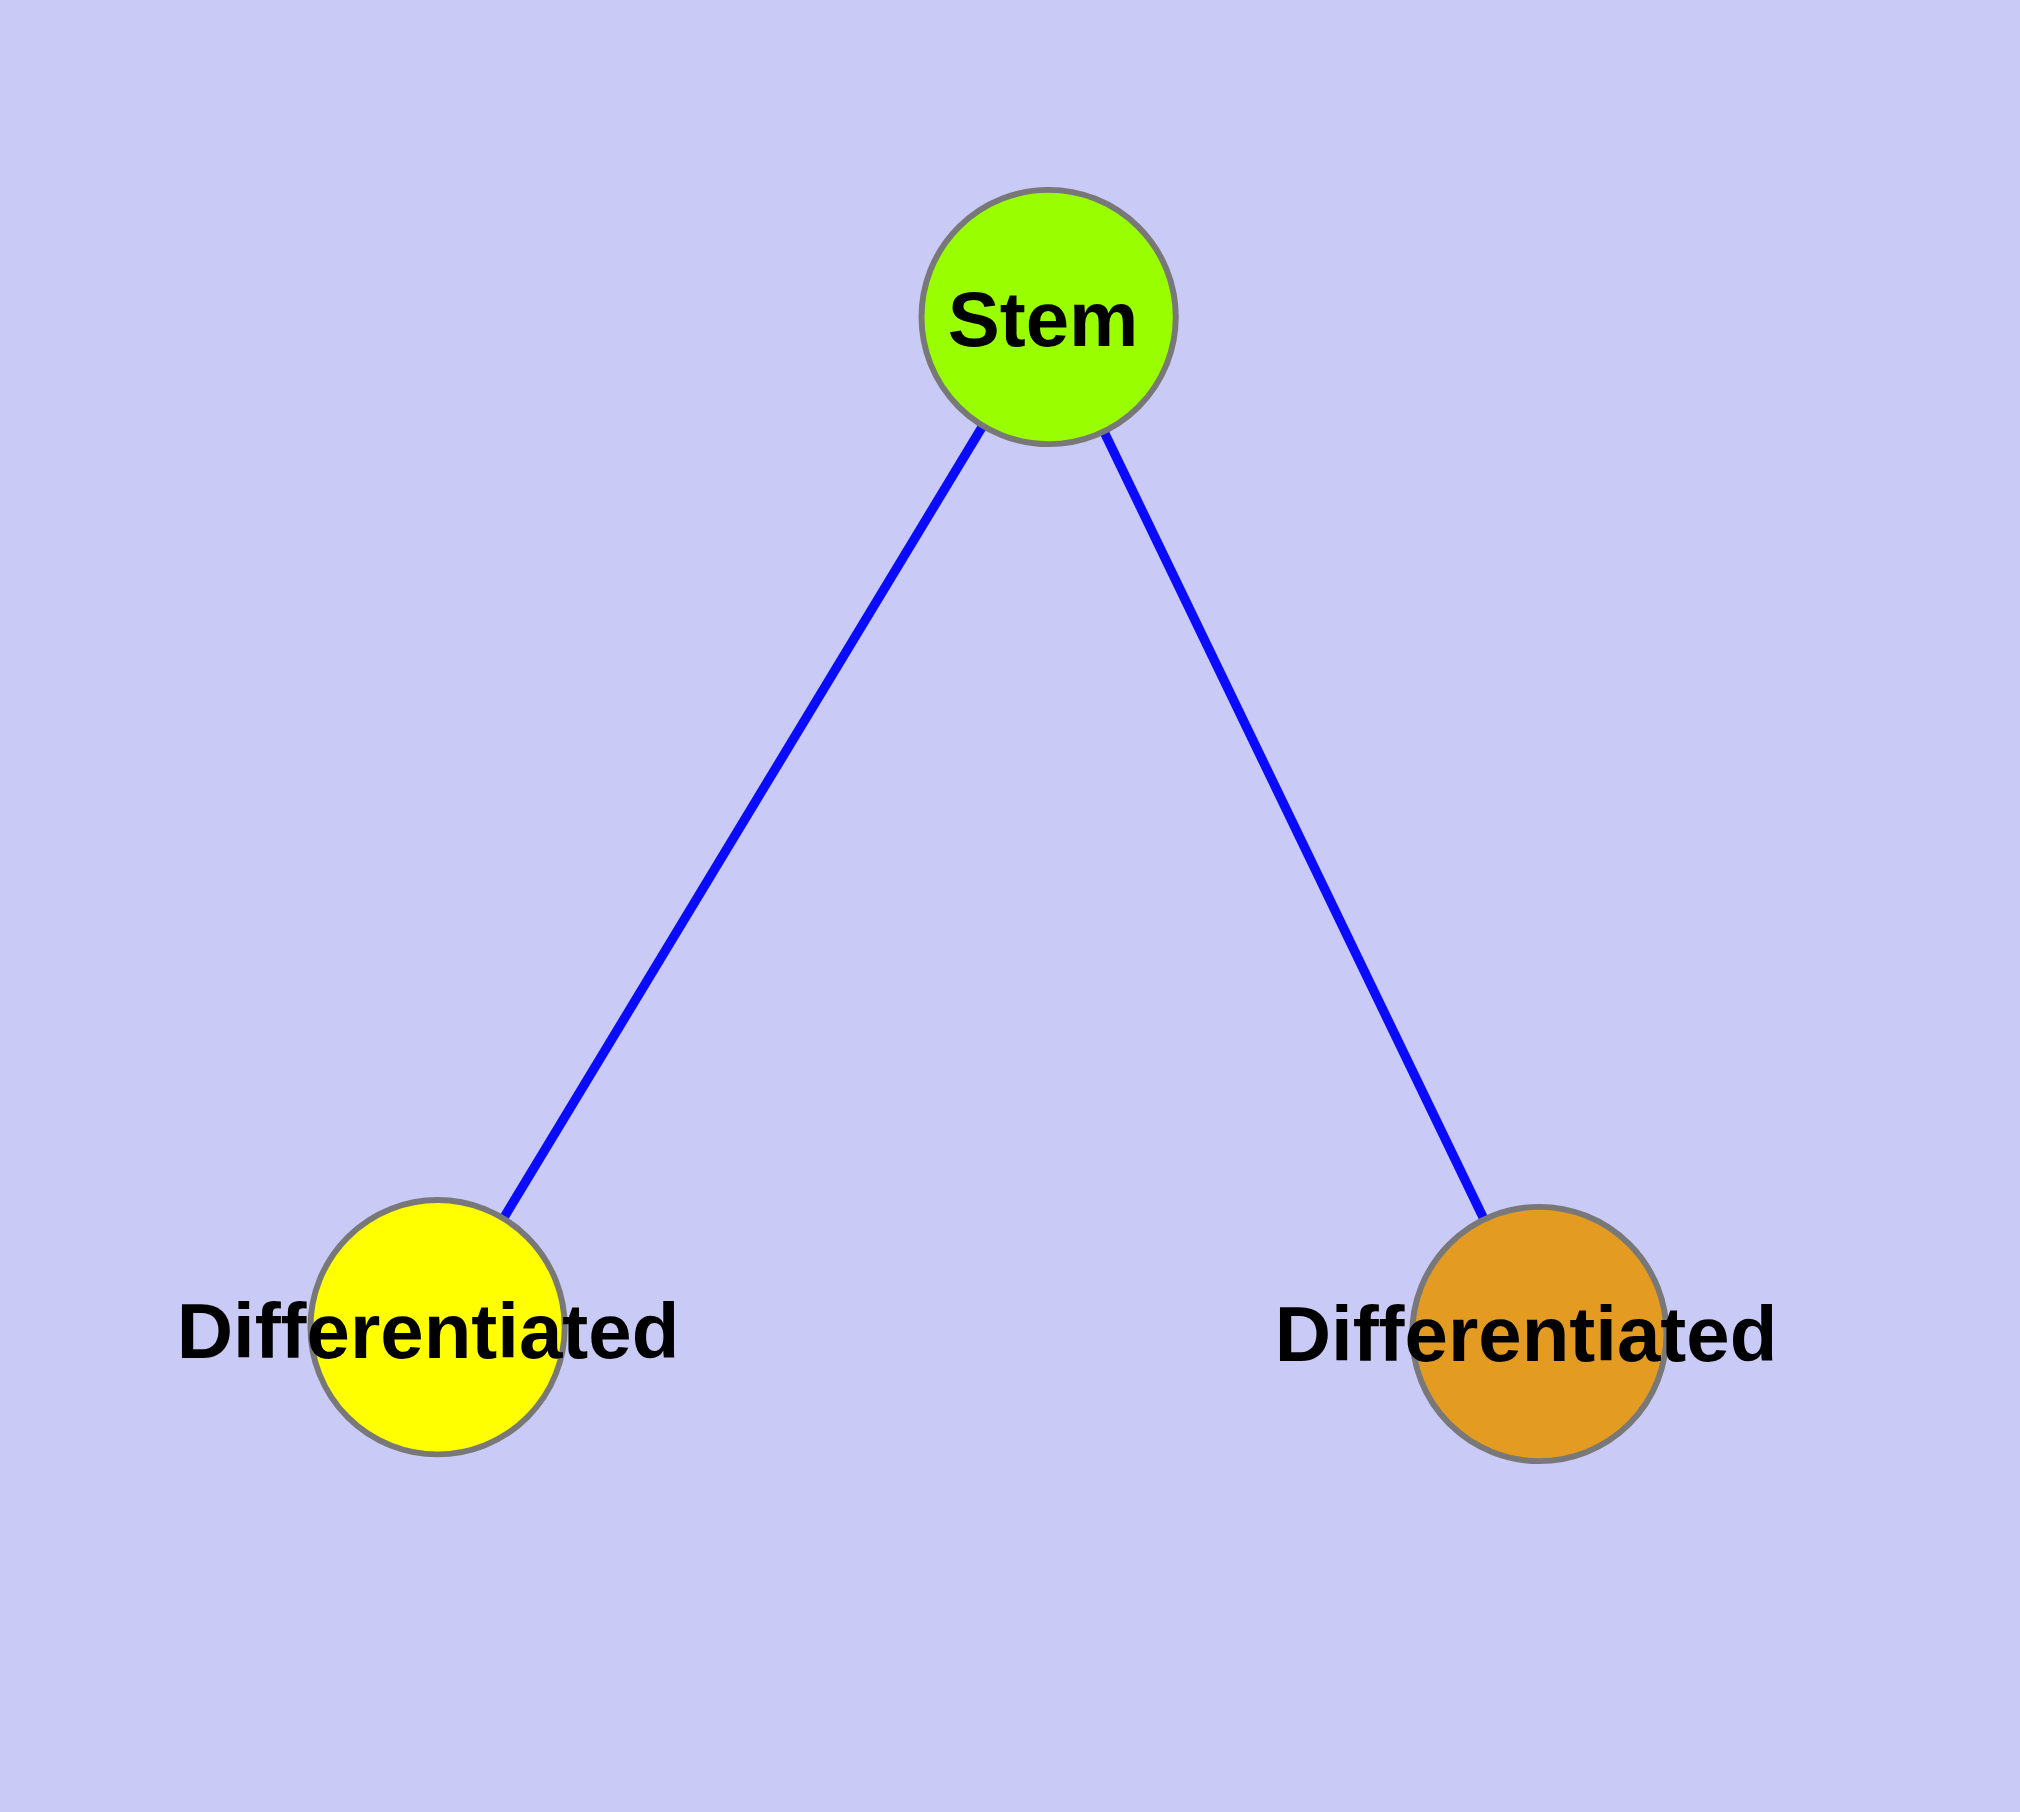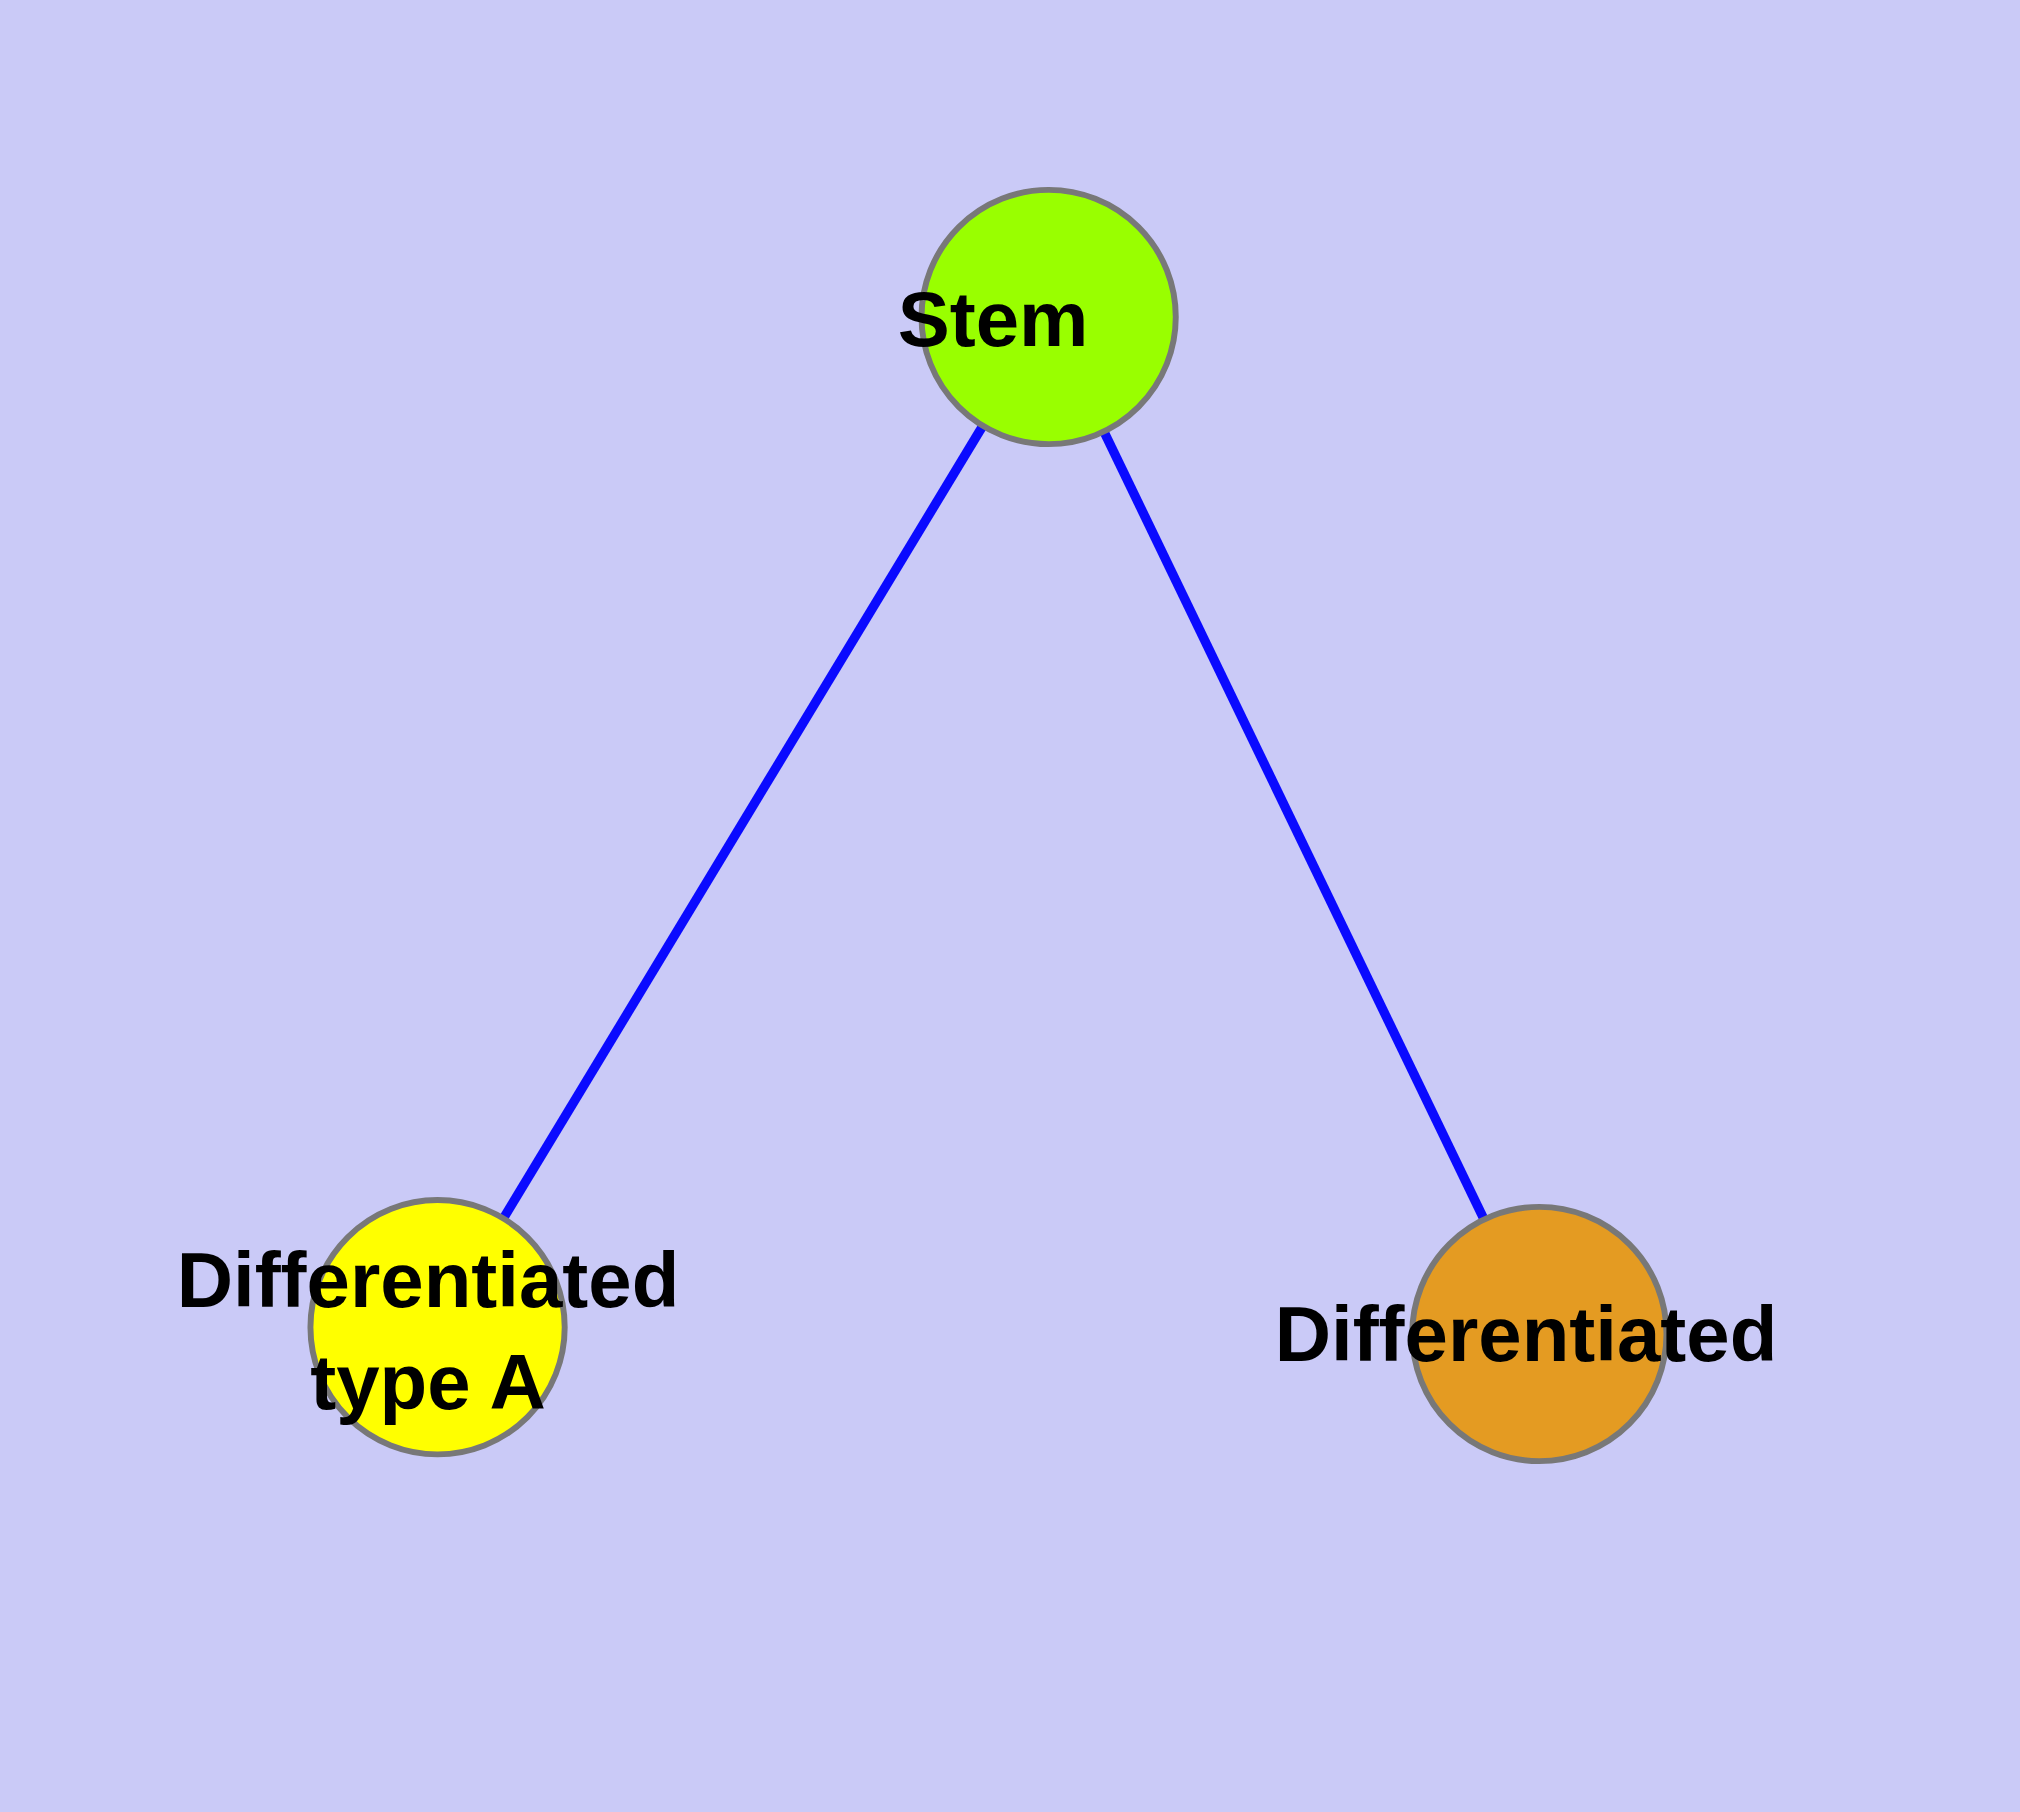--- a/index.html
+++ b/index.html
@@ -48,27 +48,26 @@
   <svg width="2021" height="1812" viewBox="0 0 2384 2138">
 
     <line class="edge" x1="1237" y1="374" x2="516" y2="1566" stroke="#0A0AFF"></line>
     <line class="edge" x1="1237" y1="374" x2="1816" y2="1574" stroke="#0A0AFF"></line>
 
     <circle class="node" cx="1237" cy="374" r="150" fill="#99FF00" stroke="#787878"></circle>
     <circle class="node" cx="516" cy="1566" r="150" fill="#FFFF00" stroke="#787878"></circle>
     <circle class="node" cx="1816" cy="1574" r="150" fill="#E49B22" stroke="#787878"></circle>
   </svg>
 
-  <div class="label" style="left:993px; top:319px;">
+  <div class="label" style="left:1043px; top:319px;">
     <span class="line">Stem</span>
   </div>
 
   <div class="label" style="left:428px; top:1331px;">
     <span class="line">Differentiated</span>
-    <span class="line">type A</span>
   </div>
 
   <div class="label" style="left:1526px; top:1334px;">
     <span class="line">Differentiated</span>
   </div>
 
 </div>
 
 
 </body></html>

